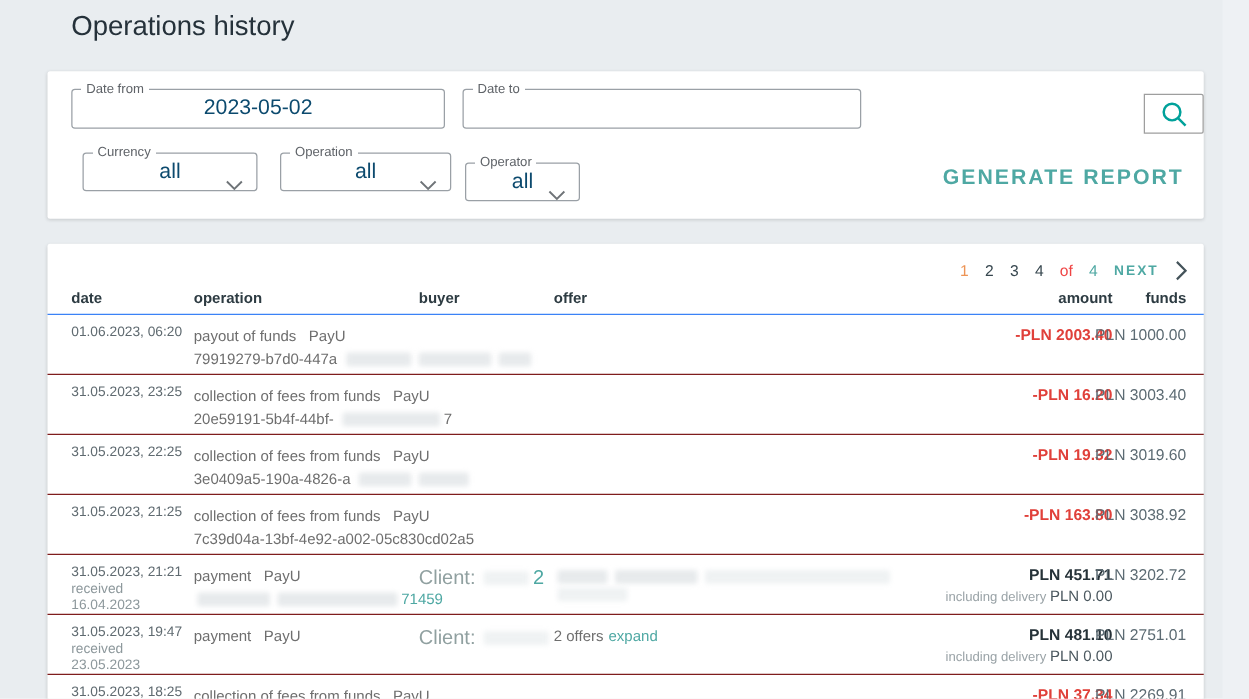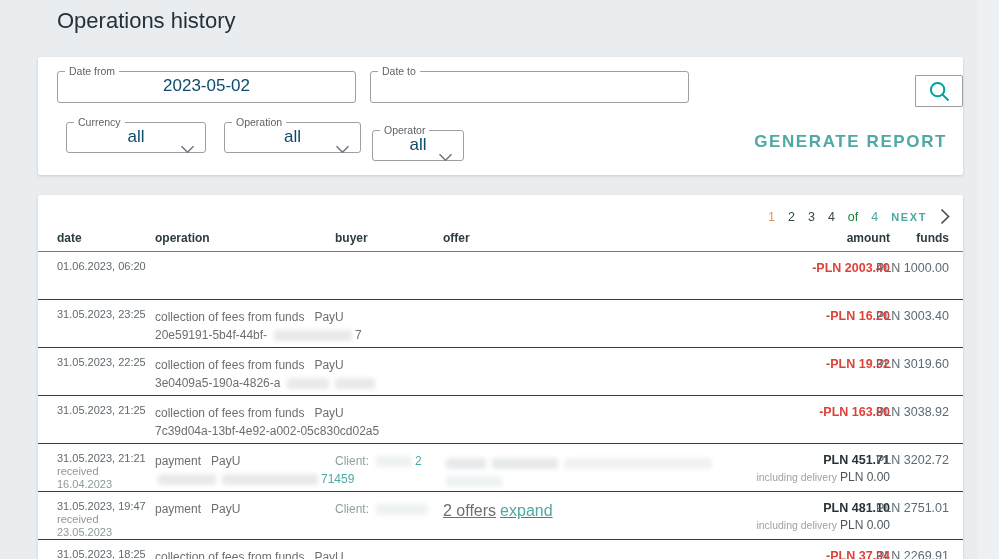--- a/index.html
+++ b/index.html
@@ -49,21 +49,21 @@
     font-size:17px; font-weight:700; letter-spacing:1.6px; color:#4ea8a3;
   }
 
   
   .pagination {
     position:absolute; top:13px; right:13px; display:flex; align-items:center;
     gap:13px; font-size:12.5px; color:#37474f;
   }
   .pagination .page { cursor:pointer; }
   .pagination .page.current { color:#ed9455; cursor:default; }
-  .pagination .of { color:#15803d; }
+  .pagination .of { color:#ef4444; }
   .pagination .total { color:#4ea8a3; }
   .pagination .next {
     background:none; border:none; padding:0; cursor:pointer;
     font-family:Liberation Sans, sans-serif;
     color:#4ea8a3; font-size:11px; font-weight:700; letter-spacing:1.6px;
   }
   .pagination .next-chev { display:flex; align-items:center; cursor:pointer; }
 
   
   .thead { position:absolute; top:36px; left:0; right:0; height:21px;
@@ -75,22 +75,22 @@
   .col-amount { position:absolute; right:73px; text-align:right; white-space:nowrap; }
   .col-funds  { position:absolute; right:14px; text-align:right; white-space:nowrap; }
 
   .rows { position:absolute; top:57px; left:0; right:0; }
   .row { position:relative; height:48px; border-bottom:1px solid #7f1d1d; }
   .row .col-date { top:8px; font-size:11px; color:#5f6a70; line-height:13px; }
   .row .date-received { color:#8d989c; }
   .row .col-op { top:10px; font-size:12px; color:#6e6e6e; line-height:14px; }
   .row .op-line2 { margin-top:4px; white-space:nowrap; }
   .row .op-operator { margin-left:10px; }
-  .row .col-buyer { top:10px; font-size:12px; color:#90a0a0; white-space:nowrap; }
-  .row .col-offer { top:10px; font-size:16px; color:#6e6e6e;text-decoration:underline; }
+  .row .col-buyer { top:10px; font-size:16px; color:#90a0a0; white-space:nowrap; }
+  .row .col-offer { top:10px; font-size:12px; color:#6e6e6e; }
   .row .col-amount { top:9px; font-size:12.5px; font-weight:700; color:#263238; }
   .row .col-amount.neg .amount { color:#e0403a; }
   .row .delivery { margin-top:3px; font-weight:400; font-size:10.5px; color:#9aa3a7; }
   .row .delivery .val { font-size:12px; color:#4a575e; margin-left:3px; }
   .row .col-funds { top:9px; font-size:12.5px; color:#5c6b73; }
 
   .teal { color:#4ea8a3; }
   .link { cursor:pointer; }
   .redact {
     display:inline-block; height:11px; border-radius:2px;
@@ -188,20 +188,24 @@
     <span class="col-offer">offer</span>
     <span class="col-amount">amount</span>
     <span class="col-funds">funds</span>
   </div>
 
   <div class="rows" id="rows">
       <div class="row">
         <div class="col-date">
           <div>01.06.2023, 06:20</div>
         </div>
+        <div class="col-op">
+          <div><span>payout of funds</span><span class="op-operator">PayU</span></div>
+          <div class="op-line2"><span style="margin-right: 4px;">79919279-b7d0-447a</span><span class="redact" style="width: 52px;"></span><span class="redact" style="width: 58px;"></span><span class="redact" style="width: 26px;"></span></div>
+        </div>
         <div class="col-amount neg">
           <div class="amount">-PLN 2003.40</div>
         </div>
         <div class="col-funds">PLN 1000.00</div>
       </div>
       <div class="row">
         <div class="col-date">
           <div>31.05.2023, 23:25</div>
         </div>
         <div class="col-op">

